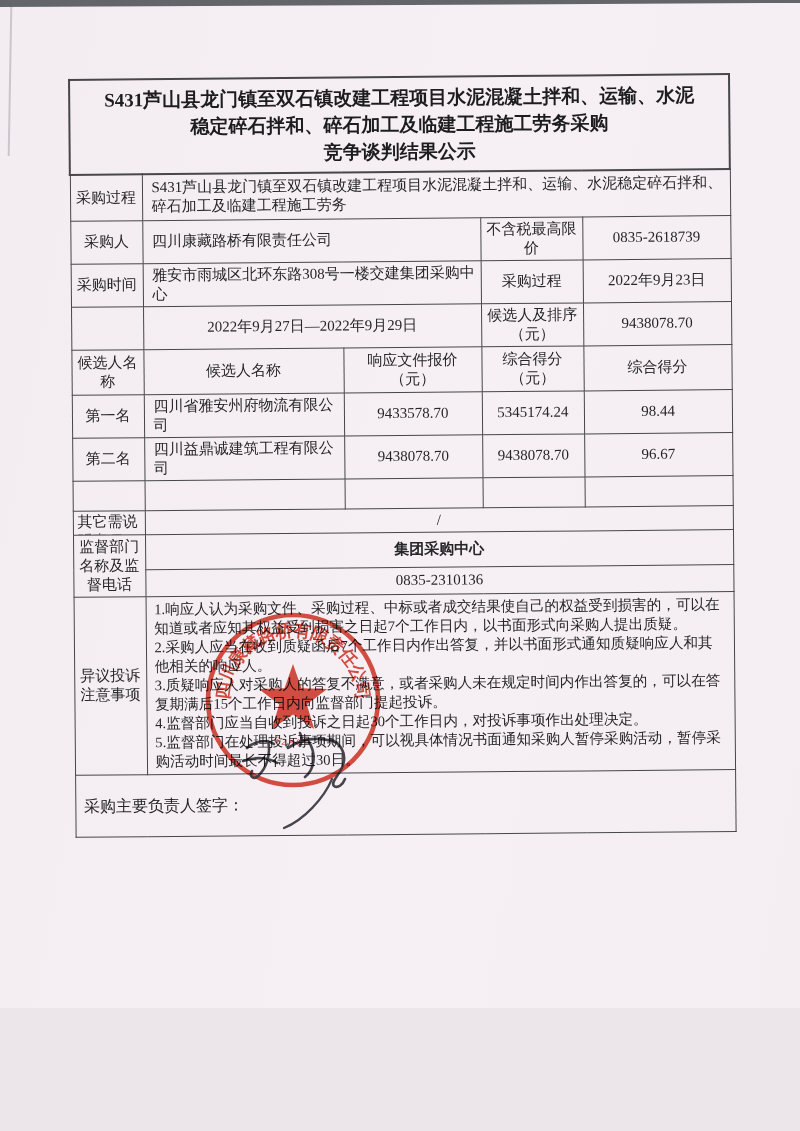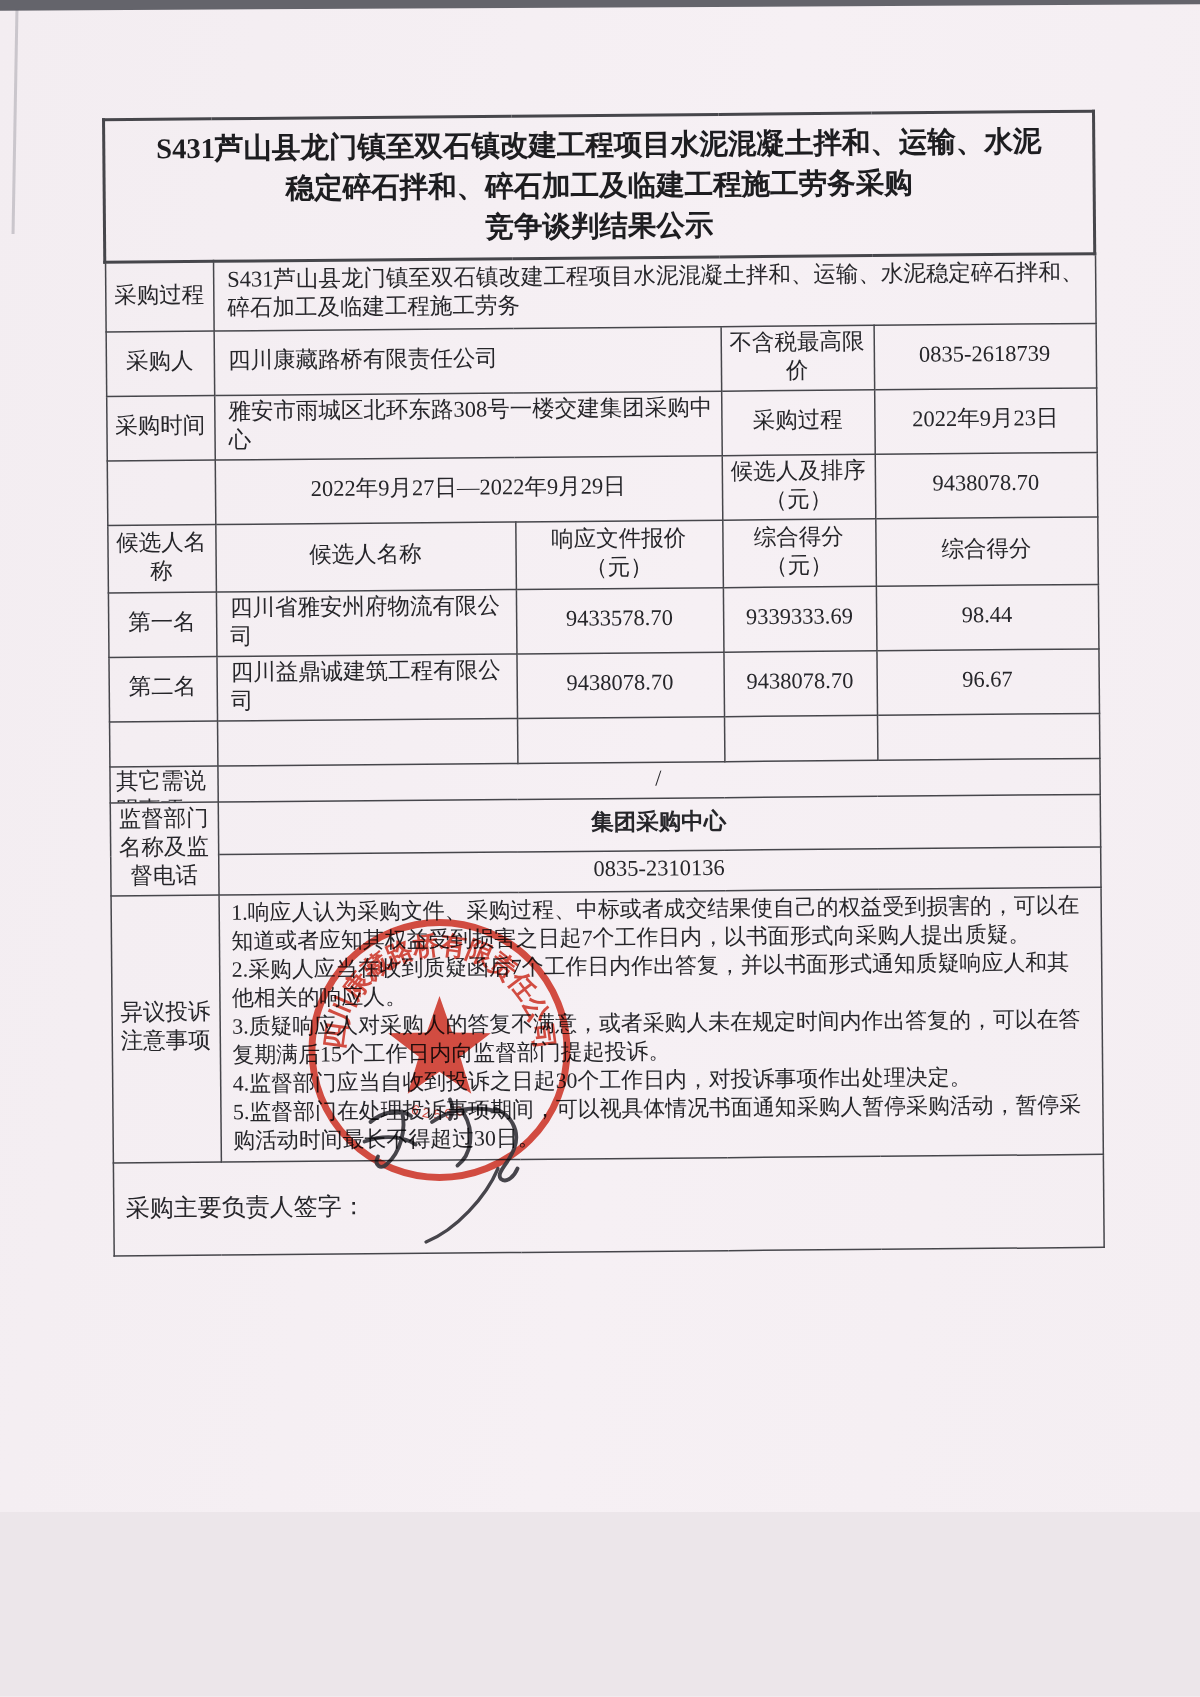--- a/index.html
+++ b/index.html
@@ -120,21 +120,21 @@
           <span class="sub">综合得分</span>
           <span class="sub">（元）</span>
         </td>
         <td class="hdr">综合得分</td>
       </tr>
 
       <tr style="height:30px">
         <td class="lbl">第一名</td>
         <td class="val-left">四川省雅安州府物流有限公司</td>
         <td class="val-center">9433578.70</td>
-        <td class="val-center">9339333.69</td>
+        <td class="val-center">5345174.24</td>
         <td class="val-center">98.44</td>
       </tr>
 
       <tr style="height:31px">
         <td class="lbl">第二名</td>
         <td class="val-left">四川益鼎诚建筑工程有限公司</td>
         <td class="val-center">9438078.70</td>
         <td class="val-center">9438078.70</td>
         <td class="val-center">96.67</td>
       </tr>

